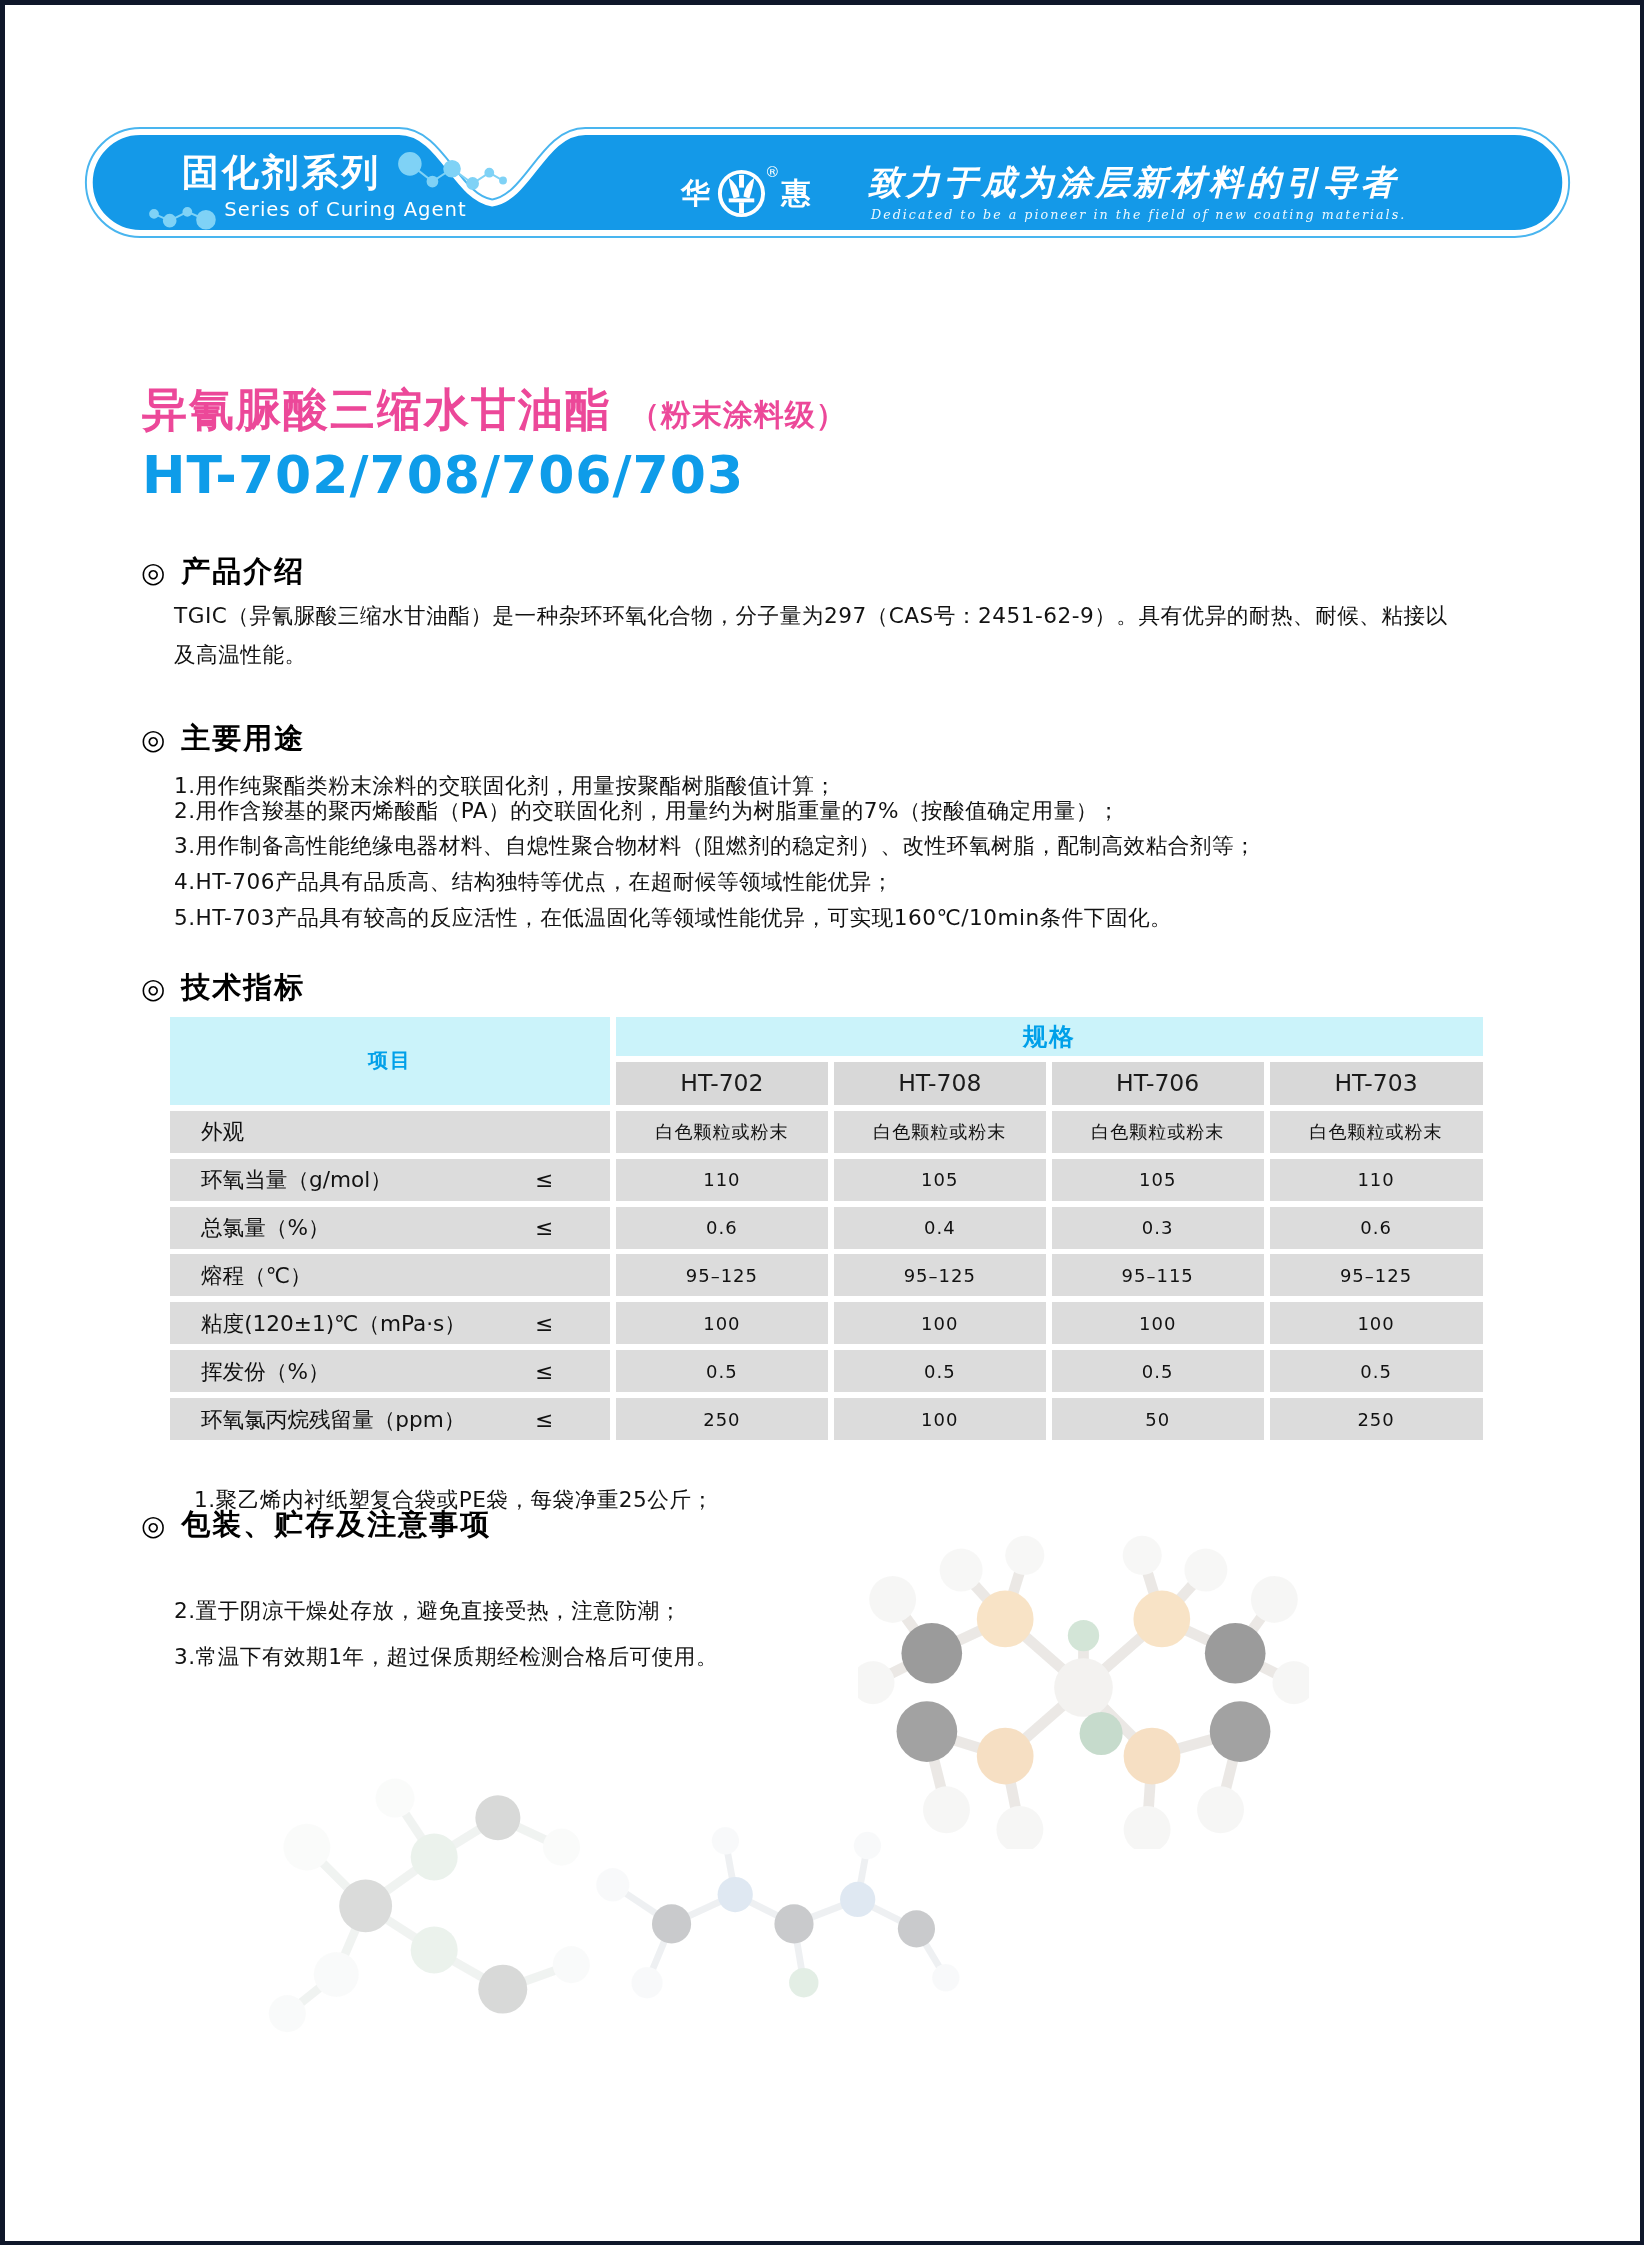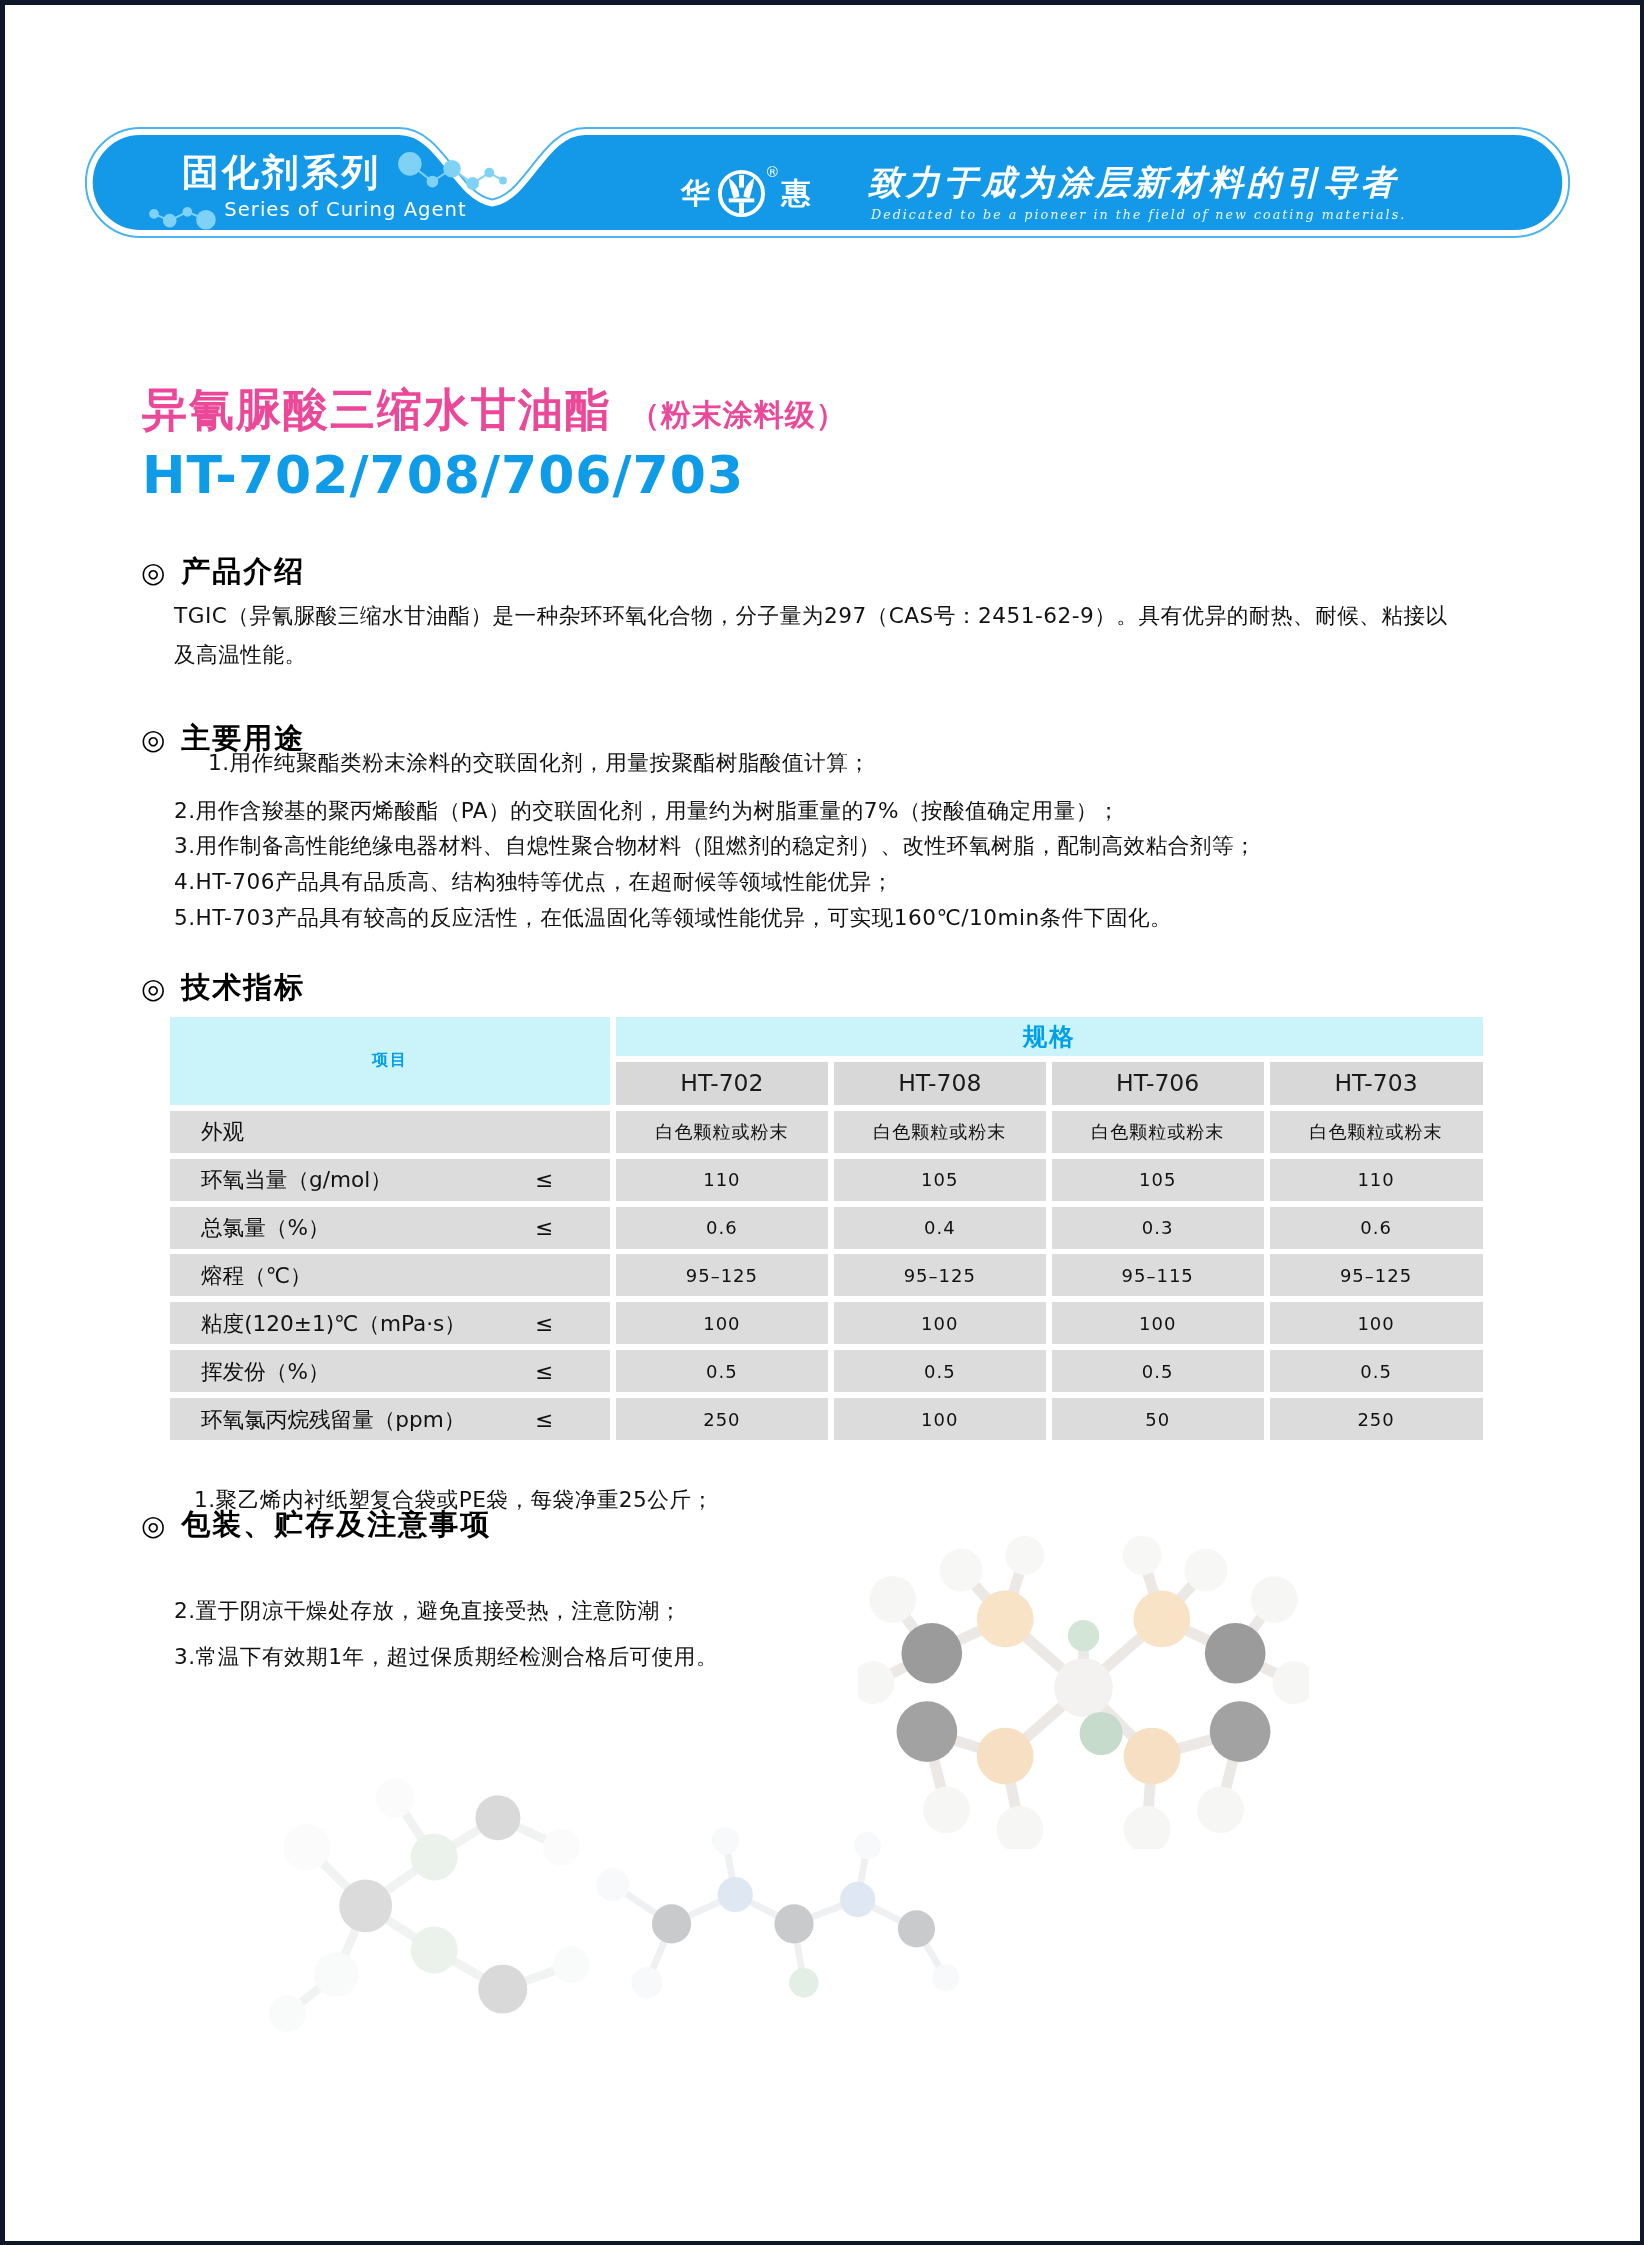--- a/index.html
+++ b/index.html
@@ -39,21 +39,21 @@
   .spec-table{
     left:165px;top:1012px;width:1311px;
     display:grid;
     grid-template-columns:440px 212px 212px 212px 213px;
     grid-template-rows:39px 43px;
     grid-auto-rows:42px;
     gap:5.9px;
   }
   .cell{display:flex;align-items:center;justify-content:center;}
   .c-item{grid-column:1;grid-row:1/3;background:#cbf3fa;color:#00a0e9;
-    font-size:16px;font-weight:700;letter-spacing:2px;}
+    font-size:20px;font-weight:700;letter-spacing:2px;}
   .c-spec{grid-column:2/6;grid-row:1;background:#cbf3fa;color:#00a0e9;
     font-size:24.5px;font-weight:700;letter-spacing:2px;}
   .c-model{background:#d8d8d8;font-size:23.5px;color:#1a1a1a;}
   .c-label{background:#dcdcdc;justify-content:flex-start;padding-left:31px;
     font-size:21.6px;color:#111;position:relative;box-sizing:border-box;}
   .c-label .op{position:absolute;right:57px;font-size:21.6px;}
   .c-value{background:#dcdcdc;font-size:18px;color:#111;letter-spacing:1px;}
 
   
   .wm{pointer-events:none;}
@@ -127,21 +127,21 @@
   <div id="intro-lines">
       <div class="body-line" style="top: 596px;">TGIC（异氰脲酸三缩水甘油酯）是一种杂环环氧化合物，分子量为297（CAS号：2451-62-9）。具有优异的耐热、耐候、粘接以</div>
       <div class="body-line" style="top: 635px;">及高温性能。</div>
     </div>
 
   <div class="abs sec-head" style="top:714px">
     <span class="bullet">◎</span>
     <span>主要用途</span>
   </div>
   <div id="uses-list">
-      <div class="body-line" style="top: 743px; margin-left: 34px;">1.用作纯聚酯类粉末涂料的交联固化剂，用量按聚酯树脂酸值计算；</div>
+      <div class="body-line" style="top: 766px;">1.用作纯聚酯类粉末涂料的交联固化剂，用量按聚酯树脂酸值计算；</div>
       <div class="body-line" style="top: 791px;">2.用作含羧基的聚丙烯酸酯（PA）的交联固化剂，用量约为树脂重量的7%（按酸值确定用量）；</div>
       <div class="body-line" style="top: 826px;">3.用作制备高性能绝缘电器材料、自熄性聚合物材料（阻燃剂的稳定剂）、改性环氧树脂，配制高效粘合剂等；</div>
       <div class="body-line" style="top: 862px;">4.HT-706产品具有品质高、结构独特等优点，在超耐候等领域性能优异；</div>
       <div class="body-line" style="top: 898px;">5.HT-703产品具有较高的反应活性，在低温固化等领域性能优异，可实现160℃/10min条件下固化。</div>
     </div>
 
   <div class="abs sec-head" style="top:963px">
     <span class="bullet">◎</span>
     <span>技术指标</span>
   </div>

